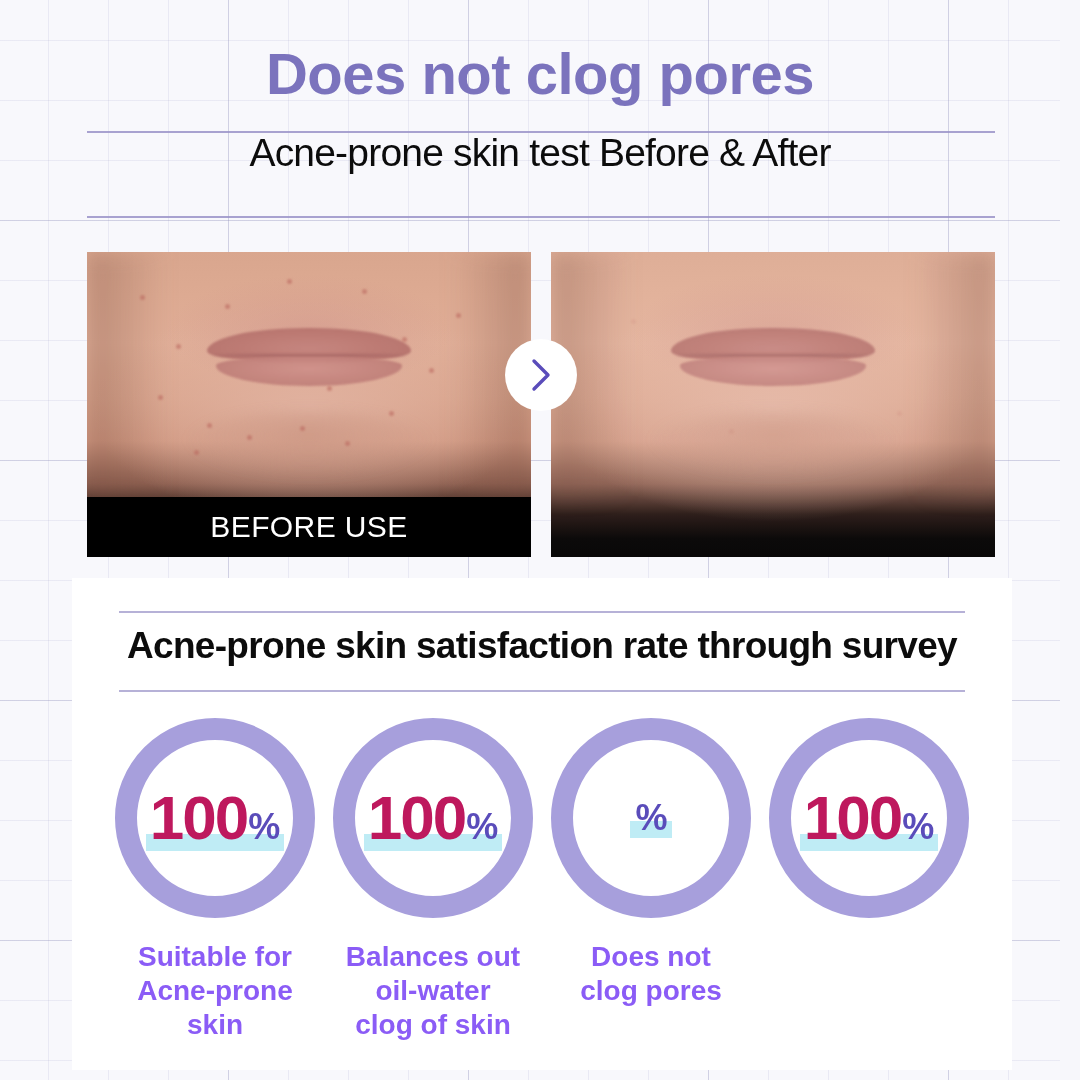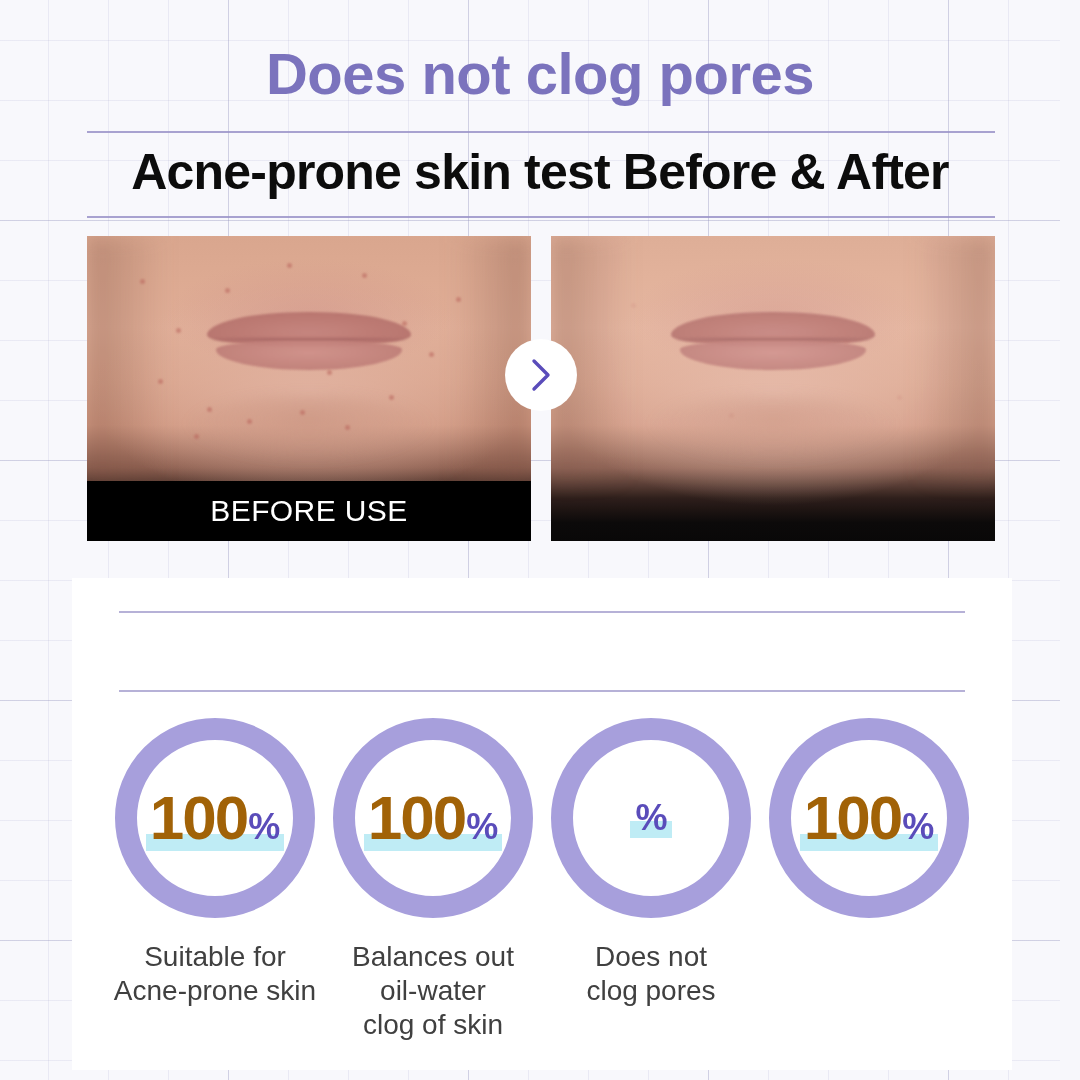--- a/index.html
+++ b/index.html
@@ -53,36 +53,36 @@
     height: 2px;
     background: #9a93c8;
     opacity: 0.85;
   }
   #rule-top    { left: 87px; top: 131px;  width: 908px; }
   #rule-bottom { left: 87px; top: 216px;  width: 908px; }
 
   #subtitle {
     position: absolute;
     left: 0;
-    top: 145px;
+    top: 132px;
     width: 1080px;
     text-align: center;
-    font-size: 50px;
-    font-weight: 700;
+    font-size: 39px;
+    font-weight: 400;
     letter-spacing: -0.8px;
     color: #0c0c0c;
     line-height: 1.1;
     white-space: nowrap;
   }
 
   
   #ba-strip {
     position: absolute;
     left: 87px;
-    top: 236px;
+    top: 252px;
     width: 908px;
     height: 305px;
     display: flex;
     gap: 20px;
   }
   .ba-panel {
     position: relative;
     width: 451.5px;
     height: 305px;
     overflow: hidden;
@@ -262,21 +262,21 @@
     display: flex;
     align-items: baseline;
     justify-content: center;
     white-space: nowrap;
     z-index: 2;
   }
   .value .num {
     font-size: 62px;
     font-weight: 700;
     letter-spacing: -2px;
-    color: #a16207;
+    color: #be185d;
     line-height: 1;
   }
   .value .pct {
     font-size: 36px;
     font-weight: 700;
     color: #5a4cba;
     line-height: 1;
     margin-left: 1px;
   }
   
@@ -289,22 +289,22 @@
     height: 17px;
     background: #bfecf5;
     z-index: -1;
   }
 
   .stat-label {
     margin-top: 22px;
     text-align: center;
     font-size: 28px;
     line-height: 1.22;
-    color: #404040;
-    font-weight: 400;
+    color: #8b5cf6;
+    font-weight: 700;
     white-space: pre-line;
   }
 </style>
 </head>
 <body>
 
 <div id="page">
 
   <div id="main-title">Does not clog pores</div>
   <div class="rule" id="rule-top"></div>
@@ -364,20 +364,21 @@
   <div id="ba-arrow">
     <span>
       <svg width="26" height="34" viewBox="0 0 26 34" fill="none">
         <path d="M6 3 L20 17 L6 31" stroke="#5a4cba" stroke-width="3.4" stroke-linecap="round" stroke-linejoin="round"></path>
       </svg>
     </span>
   </div>
 
   <div id="survey-card">
     <div id="rule-card-top"></div>
+    <div id="survey-title">Acne-prone skin satisfaction rate through survey</div>
     <div id="rule-card-bottom"></div>
 
     <div id="stats">
 
       <div class="stat">
         <div class="ring">
           <div class="value">
             <span class="num">100</span>
             <span class="pct">%</span>
           </div>

